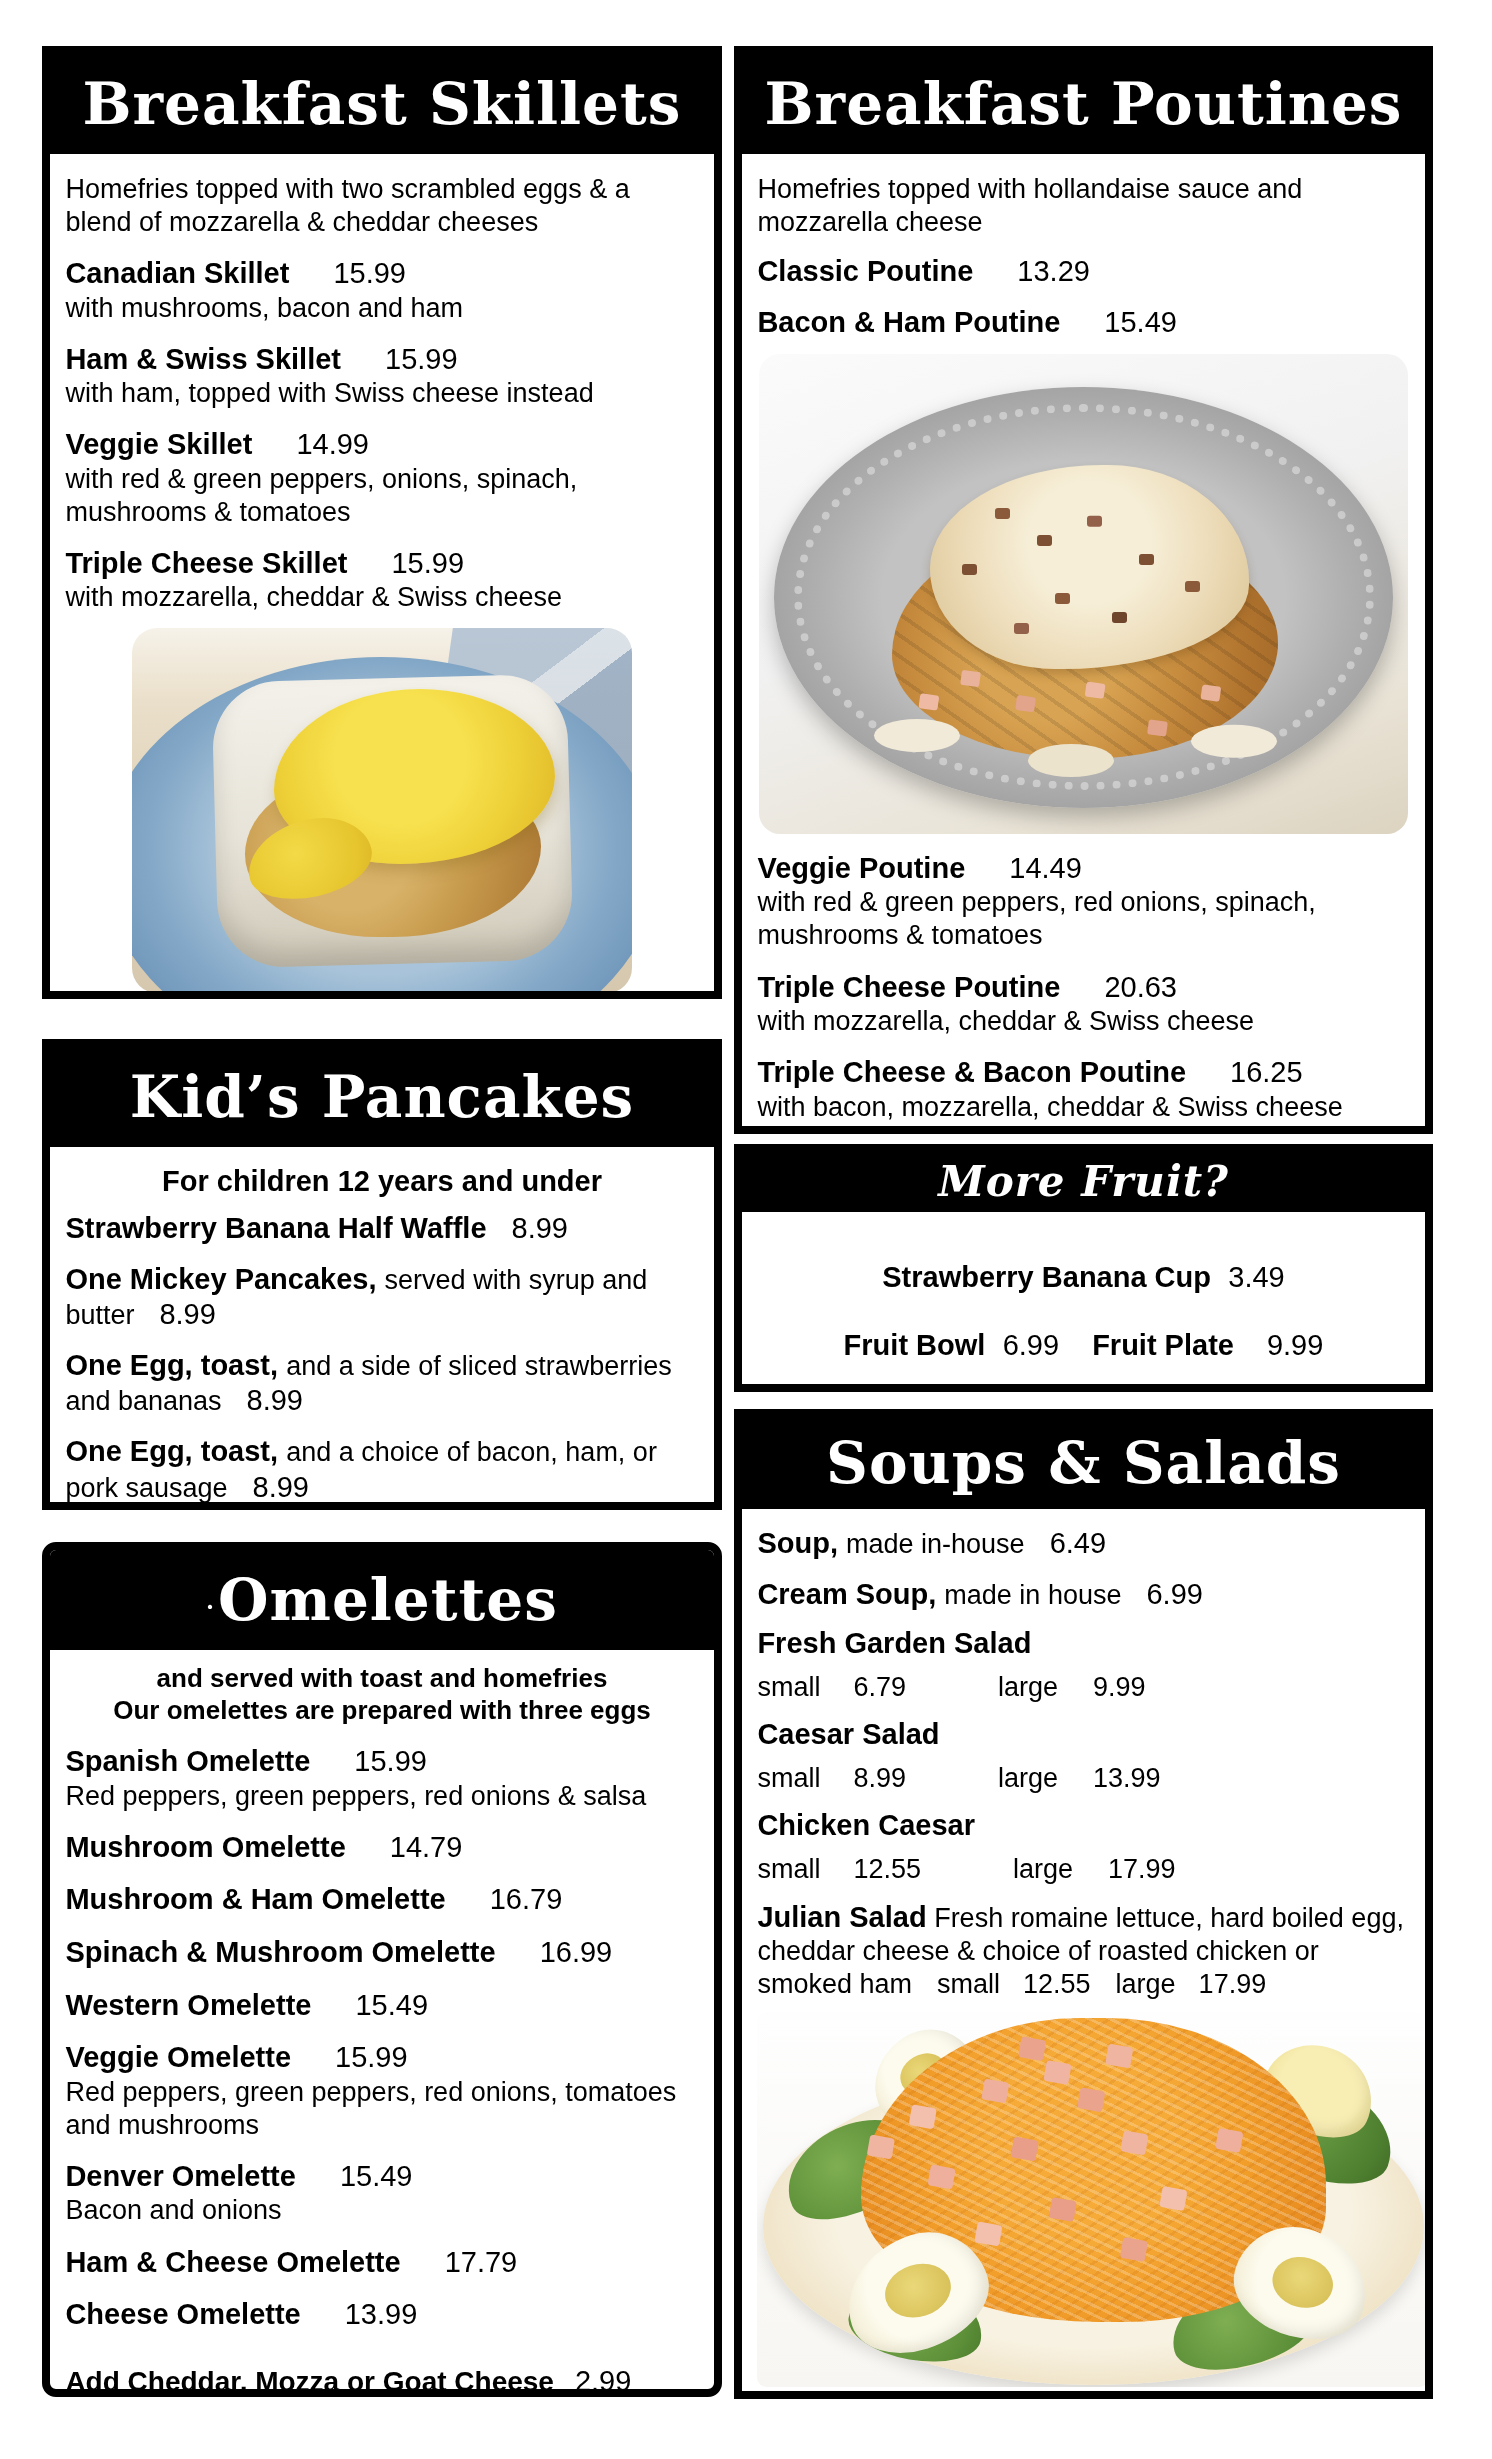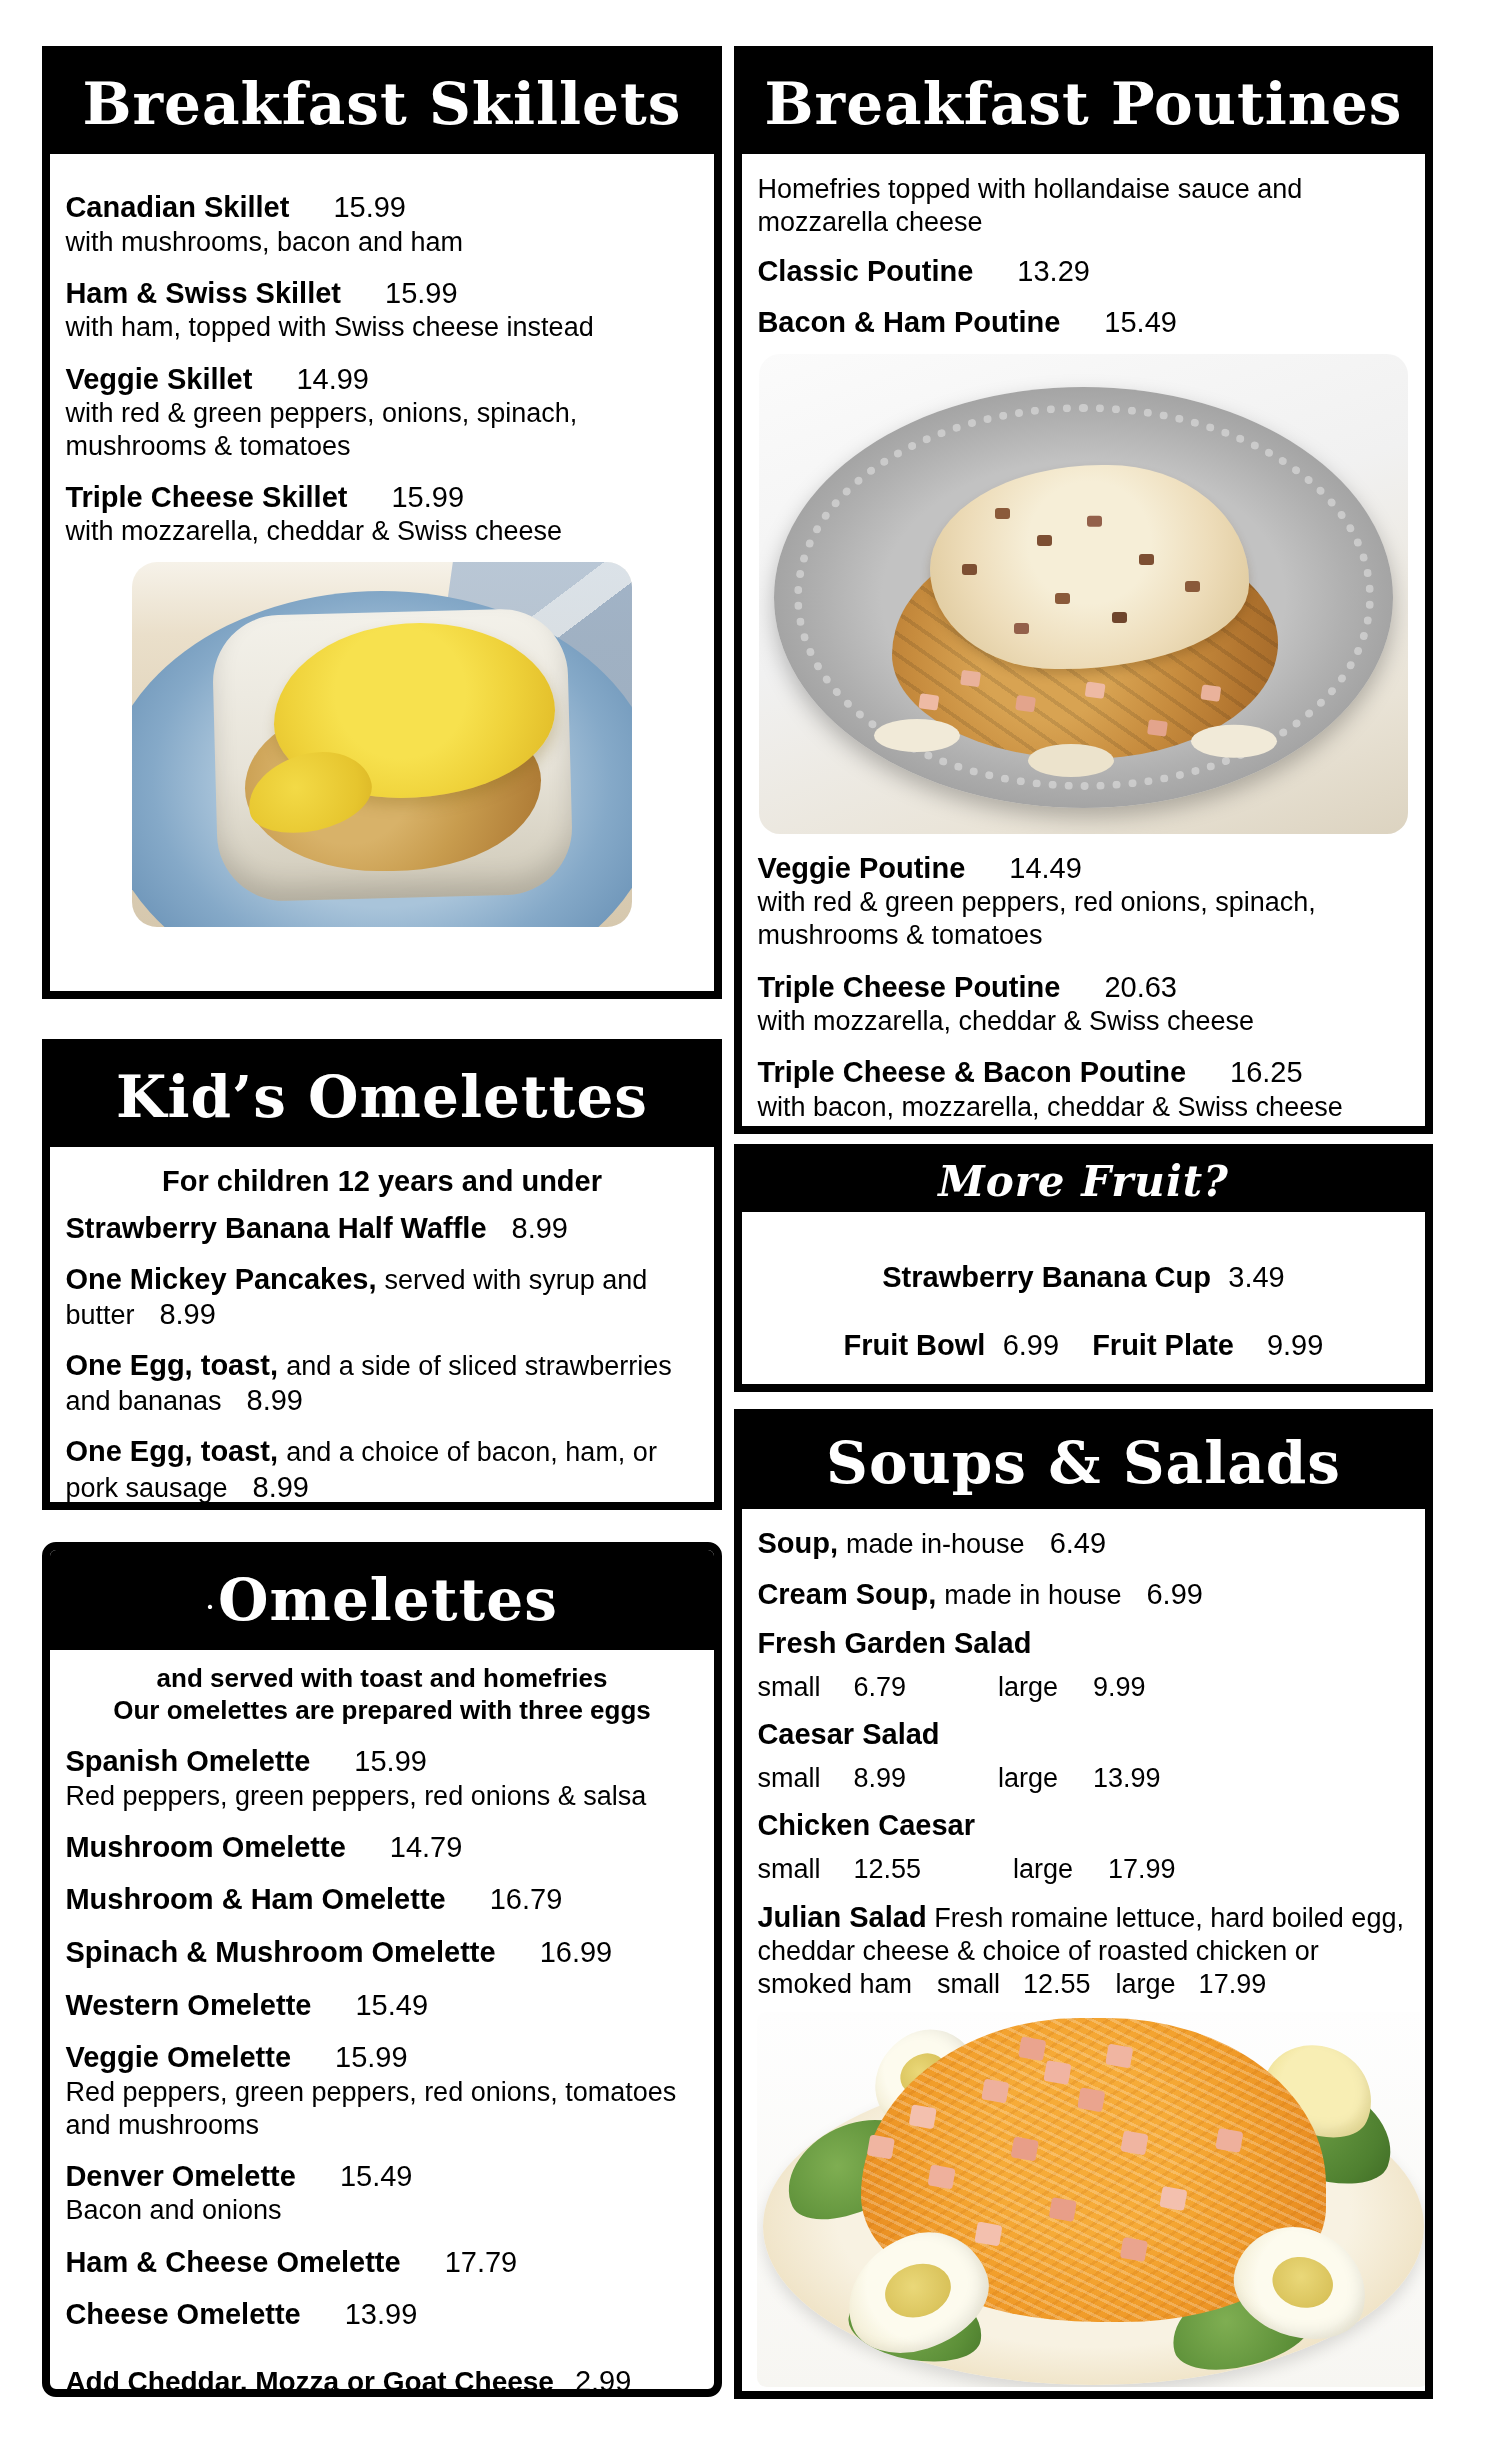--- a/index.html
+++ b/index.html
@@ -158,20 +158,21 @@
 
 <main class="page">
 
   <div class="col col-left">
 
     <section class="menu-box" style="height:953px;">
       <header class="box-header hdr-std">
         <h2 class="box-title">Breakfast Skillets</h2>
       </header>
       <div class="box-body">
+        <p class="intro">Homefries topped with two scrambled eggs &amp; a blend of mozzarella &amp; cheddar cheeses</p>
 
         <div class="item">
           <p class="line"><span class="nm">Canadian Skillet</span><span class="pr">15.99</span></p>
           <p class="desc">with mushrooms, bacon and ham</p>
         </div>
         <div class="item">
           <p class="line"><span class="nm">Ham &amp; Swiss Skillet</span><span class="pr">15.99</span></p>
           <p class="desc">with ham, topped with Swiss cheese instead</p>
         </div>
         <div class="item">
@@ -189,21 +190,21 @@
           <div class="ps-bowl"></div>
           <div class="ps-fries"></div>
           <div class="ps-eggs"></div>
           <div class="ps-egg2"></div>
         </div>
       </div>
     </section>
 
     <section class="menu-box" style="height:471px; margin-top:40px;">
       <header class="box-header hdr-std">
-        <h2 class="box-title">Kid’s Omelettes</h2>
+        <h2 class="box-title">Kid’s Pancakes</h2>
       </header>
       <div class="box-body" style="padding-top:15.4px;">
         <p class="subtitle">For children 12 years and under</p>
 
         <p class="line item-tight" style="margin-top:11.5px;"><span class="nm">Strawberry Banana Half Waffle</span><span class="pr2">8.99</span></p>
 
         <p class="line item-tight"><span class="nm">One Mickey Pancakes,</span> <span class="rest" style="font-size:27px;">served with syrup and butter</span><span class="pr2">8.99</span></p>
 
         <p class="line item-tight"><span class="nm">One Egg, toast,</span> <span class="rest" style="font-size:27px;">and a side of sliced strawberries and bananas</span><span class="pr2">8.99</span></p>
 

